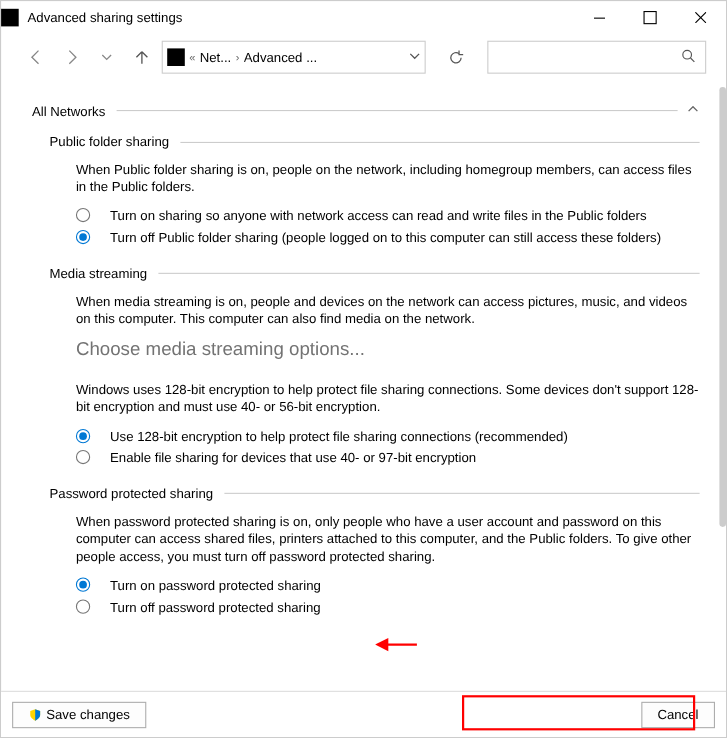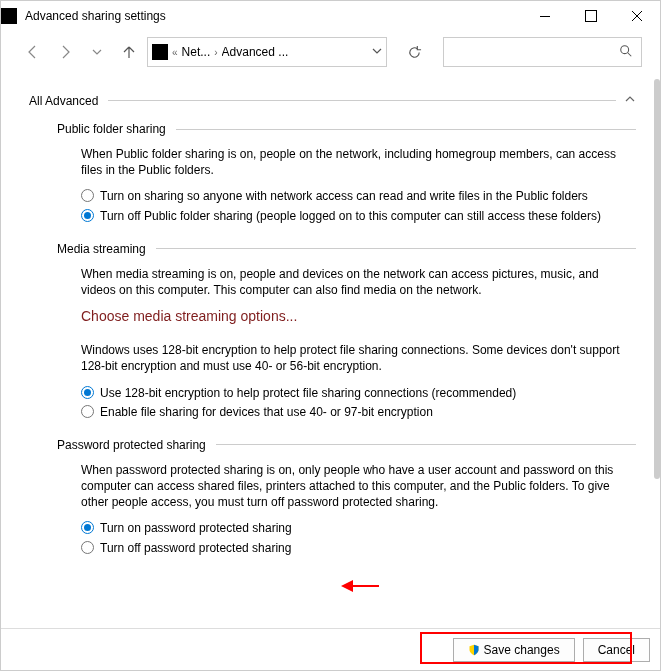--- a/index.html
+++ b/index.html
@@ -21,33 +21,33 @@
 .crumbs .sep{color:#666;font-size:10px}
 .crumbs .dd{margin-left:auto;color:#555}
 .search{flex:1;height:30px;border:1px solid #ccc;display:flex;align-items:center;padding:0 8px;margin-left:8px}
 .search .sicon{margin-left:auto;color:#555}
 .refreshbtn{width:34px;height:28px;display:flex;align-items:center;justify-content:center;color:#555;margin-left:6px}
 .content{position:absolute;top:78px;left:0;right:6px;bottom:42px;overflow:hidden;padding:10px 18px 0 28px}
 .profile-header{display:flex;align-items:center;margin:4px 0 14px}
 .profile-header .label{font-size:12px;white-space:nowrap;padding-right:10px}
 .profile-header .line{flex:1;height:1px;background:#ccc}
 .profile-header .chev{color:#666;padding-left:8px}
-.section{margin-left:28px;margin-bottom:18px}
+.section{margin-left:16px;margin-bottom:18px}
 .section-header{display:flex;align-items:center;margin-bottom:10px}
 .section-header .slabel{font-size:12px;white-space:nowrap;padding-right:10px}
 .section-header .line{flex:1;height:1px;background:#ccc}
 .desc{margin-left:24px;font-size:12px;line-height:1.35;margin-bottom:10px}
 .opts{margin-left:24px}
-.opt{display:flex;align-items:flex-start;gap:6px;font-size:12px;line-height:1.35;margin-bottom:3px}
+.opt{display:flex;align-items:flex-start;gap:18px;font-size:12px;line-height:1.35;margin-bottom:3px}
 .radio{width:13px;height:13px;border:1px solid #767676;border-radius:50%;flex:0 0 13px;margin-top:1px;position:relative;background:#fff}
 .radio.sel{border-color:#0078d4}
 .radio.sel::after{content:"";position:absolute;inset:2px;border-radius:50%;background:#0078d4}
-.link{color:#7f1d1d;cursor:pointer;margin-left:24px;font-size:14px}
+.link{color:#737373;cursor:pointer;margin-left:24px;font-size:17px}
 .arrow{position:absolute;left:340px;top:576px;pointer-events:none}
-.footer{position:absolute;left:0;right:0;bottom:0;height:42px;border-top:1px solid #ddd;background:#fff;display:flex;align-items:center;justify-content:flex-end;padding:0 10px;gap:8px}
+.footer{position:absolute;left:0;right:0;bottom:0;height:42px;border-top:1px solid #ddd;background:#fff;display:flex;align-items:center;justify-content:space-between;padding:0 10px;gap:8px}
 .btn{height:24px;padding:0 14px;border:1px solid #adadad;background:#fdfdfd;font-size:12px;display:flex;align-items:center;gap:4px;cursor:pointer}
 .shield{width:12px;height:12px}
 .highlight{position:absolute;border:2px solid #ff0000;pointer-events:none}
 .scrollgutter{position:absolute;right:0;top:78px;width:6px;height:400px;background:#ccc;border-radius:3px}
 </style>
 </head>
 <body>
 
 <div class="titlebar">
   <div class="app-icon"></div>
@@ -108,21 +108,21 @@
       <svg width="14" height="14" viewBox="0 0 16 16">
           <circle cx="6.5" cy="6.5" r="4.5" fill="none" stroke="currentColor" stroke-width="1.2"></circle>
           <line x1="10" y1="10" x2="14" y2="14" stroke="currentColor" stroke-width="1.2"></line>
         </svg>
     </span>
   </div>
 </div>
 
 <div class="content">
   <div class="profile-header">
-    <span class="label">All Advanced</span>
+    <span class="label">All Networks</span>
     <span class="line"></span>
     <span class="chev">
       <svg width="12" height="12" viewBox="0 0 12 12">
           <path d="M2 8 L6 4 L10 8" fill="none" stroke="currentColor" stroke-width="1.2"></path>
         </svg>
     </span>
   </div>
 
   <div class="section">
     <div class="section-header">

